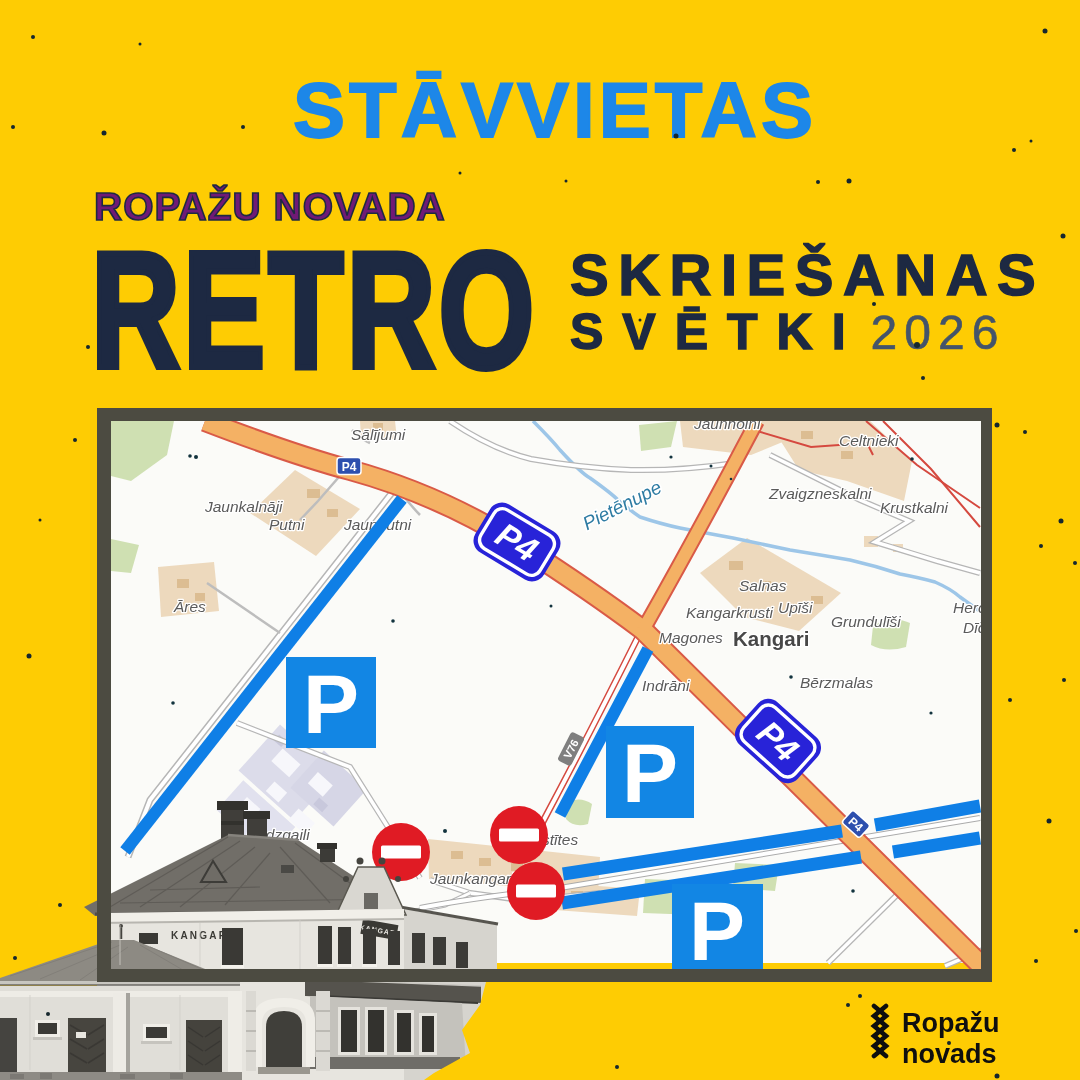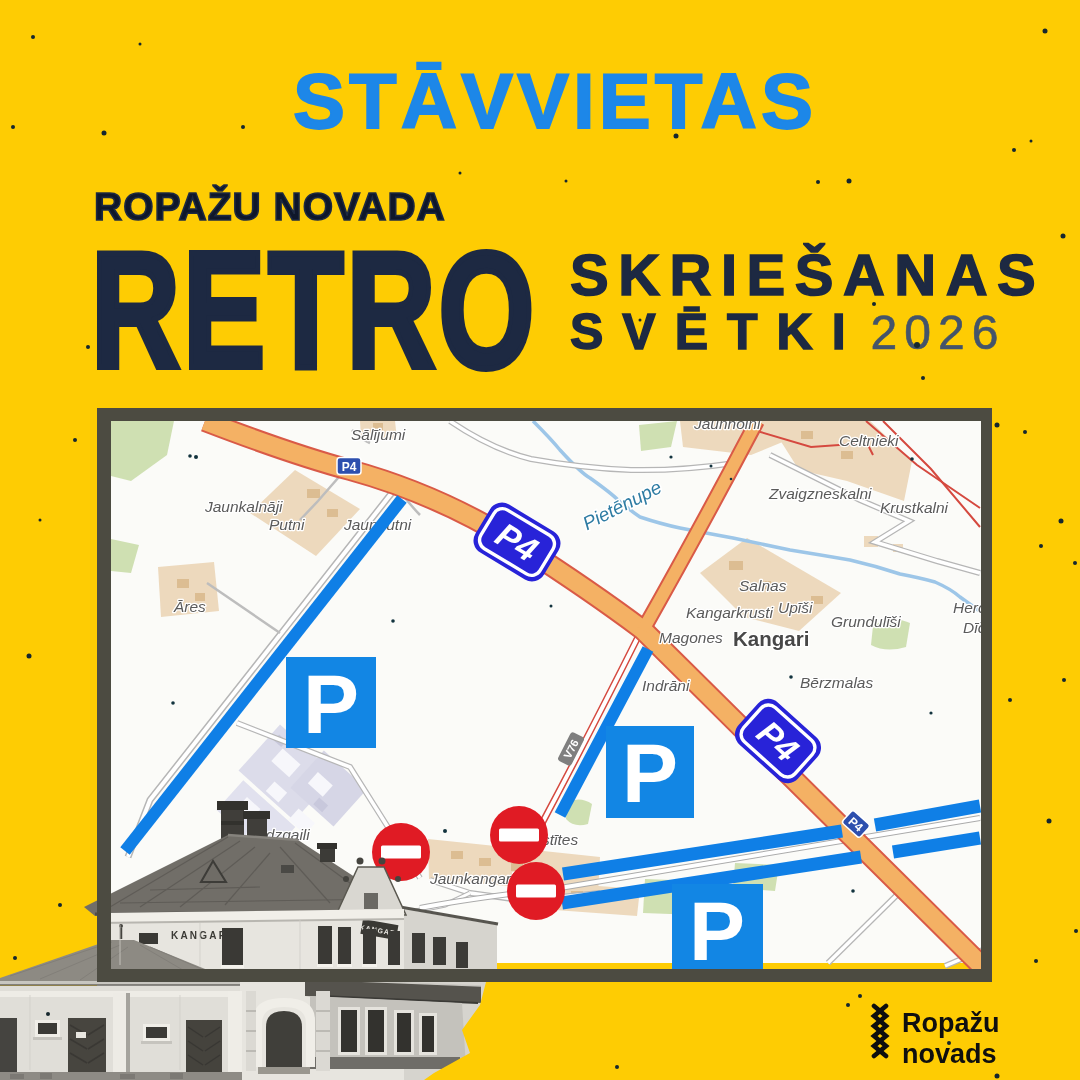--- a/index.html
+++ b/index.html
@@ -3,24 +3,24 @@
 <meta charset="utf-8">
 <style>
   html,body{margin:0;padding:0;}
   body{width:1080px;height:1080px;position:relative;overflow:hidden;
        background:#fecc03;font-family:"Liberation Sans",sans-serif;}
   .abs{position:absolute;}
 </style>
 </head>
 <body>
 
-<div class="abs" id="title" style="left:555px;top:56px;transform:translateX(-50%);
+<div class="abs" id="title" style="left:555px;top:65px;transform:translateX(-50%);
   color:#1d87e8;font-weight:bold;font-size:78px;letter-spacing:4px;white-space:nowrap;-webkit-text-stroke:1.8px #1d87e8;">STĀVVIETAS</div>
 
-<div class="abs" id="sub1" style="left:94px;top:185px;color:#0f172a;font-weight:bold;
+<div class="abs" id="sub1" style="left:94px;top:185px;color:#701a75;font-weight:bold;
   font-size:39px;letter-spacing:1px;white-space:nowrap;-webkit-text-stroke:1.6px #1d2942;">ROPAŽU NOVADA</div>
 
 <div class="abs" id="retro" style="left:91px;top:216px;color:#1d2942;font-weight:bold;
   font-size:165px;letter-spacing:4px;transform:scaleX(0.747);transform-origin:0 0;white-space:nowrap;-webkit-text-stroke:6px #1d2942;">RETRO</div>
 
 <div class="abs" id="skr" style="left:570px;top:241px;color:#1d2942;font-weight:bold;
   font-size:58px;letter-spacing:9.5px;white-space:nowrap;-webkit-text-stroke:1.5px #1d2942;">SKRIEŠANAS</div>
 
 <div class="abs" id="svetki" style="left:570px;top:303px;color:#1d2942;font-weight:bold;
   font-size:50px;letter-spacing:19px;white-space:nowrap;-webkit-text-stroke:1.5px #1d2942;">SVĒTKI<span style="font-weight:normal;letter-spacing:7px;color:#44546a;font-size:48px;margin-left:6px;margin-top:48px;-webkit-text-stroke:0.6px #44546a;">2026</span></div>

